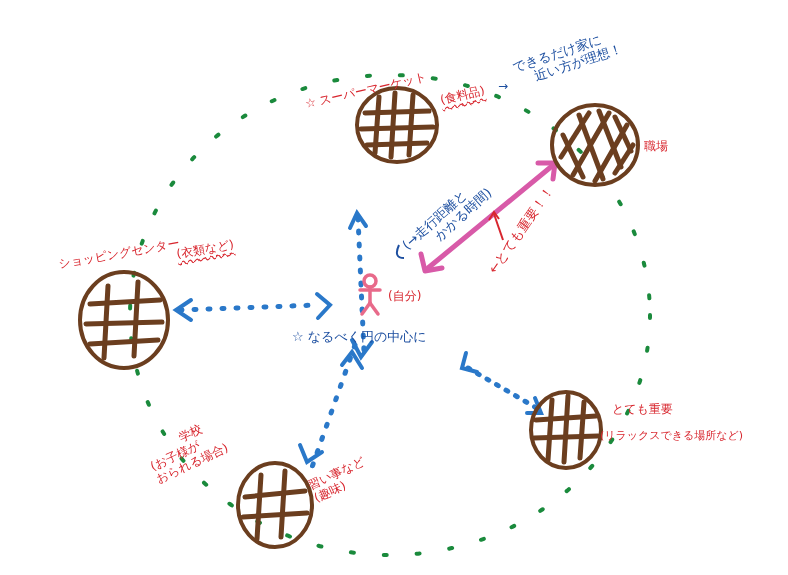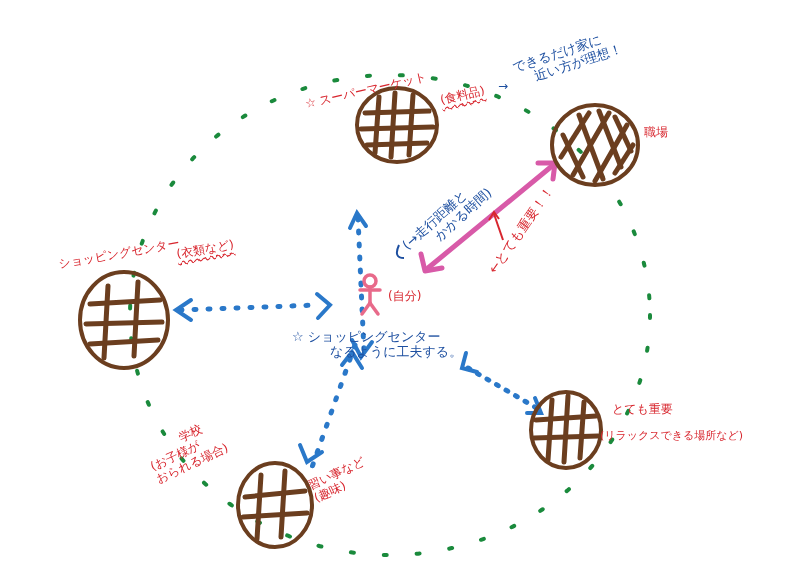--- a/index.html
+++ b/index.html
@@ -129,34 +129,33 @@
 </svg>
 
 <div class="lbl blue f12 rot-a" style="left:307px;top:98px;"><span class="red">☆ スーパーマーケット</span></div>
 <div class="lbl red f12 wavy rot-a" style="left:442px;top:94px;">(食料品)</div>
 <div class="lbl blue f12" style="left:498px;top:80px;">→</div>
 <div class="lbl blue f13 rot-f" style="left:520px;top:60px;">
   <div>できるだけ家に</div>
   <div style="padding-left:18px">近い方が理想！</div>
 </div>
 
-<div class="lbl red f12" style="left:644px;top:126px;">職場</div>
+<div class="lbl red f12" style="left:644px;top:140px;">職場</div>
 <div class="lbl blue f13" style="left:400px;top:242px;transform:rotate(-42deg);transform-origin:left top;">
   <div>(→走行距離と</div>
   <div style="padding-left:30px">かかる時間)</div>
 </div>
 <div class="lbl red f13" style="left:486px;top:268px;transform:rotate(-55deg);transform-origin:left top;">←とても重要！！</div>
 
 <div class="lbl red f12 rot-e" style="left:60px;top:258px;">ショッピングセンター</div>
 <div class="lbl red f12 wavy rot-e" style="left:178px;top:248px;">(衣類など)</div>
 
 <div class="lbl red f12" style="left:388px;top:290px;">(自分)</div>
 <div class="lbl blue f13" style="left:292px;top:330px;">
-  <div>☆ ショッピングセンター</div>
-  <div style="padding-left:38px">なるように工夫する。</div>
+  <div>☆ なるべく円の中心に</div>
 </div>
 
 <div class="lbl red f12" style="left:612px;top:403px;">とても重要</div>
 <div class="lbl red f11" style="left:600px;top:430px;">(リラックスできる場所など)</div>
 
 <div class="lbl red f12 rot-g" style="left:160px;top:445px;">
   <div style="padding-left:38px">学校</div>
   <div>(お子様が</div>
   <div>おられる場合)</div>
 </div>

